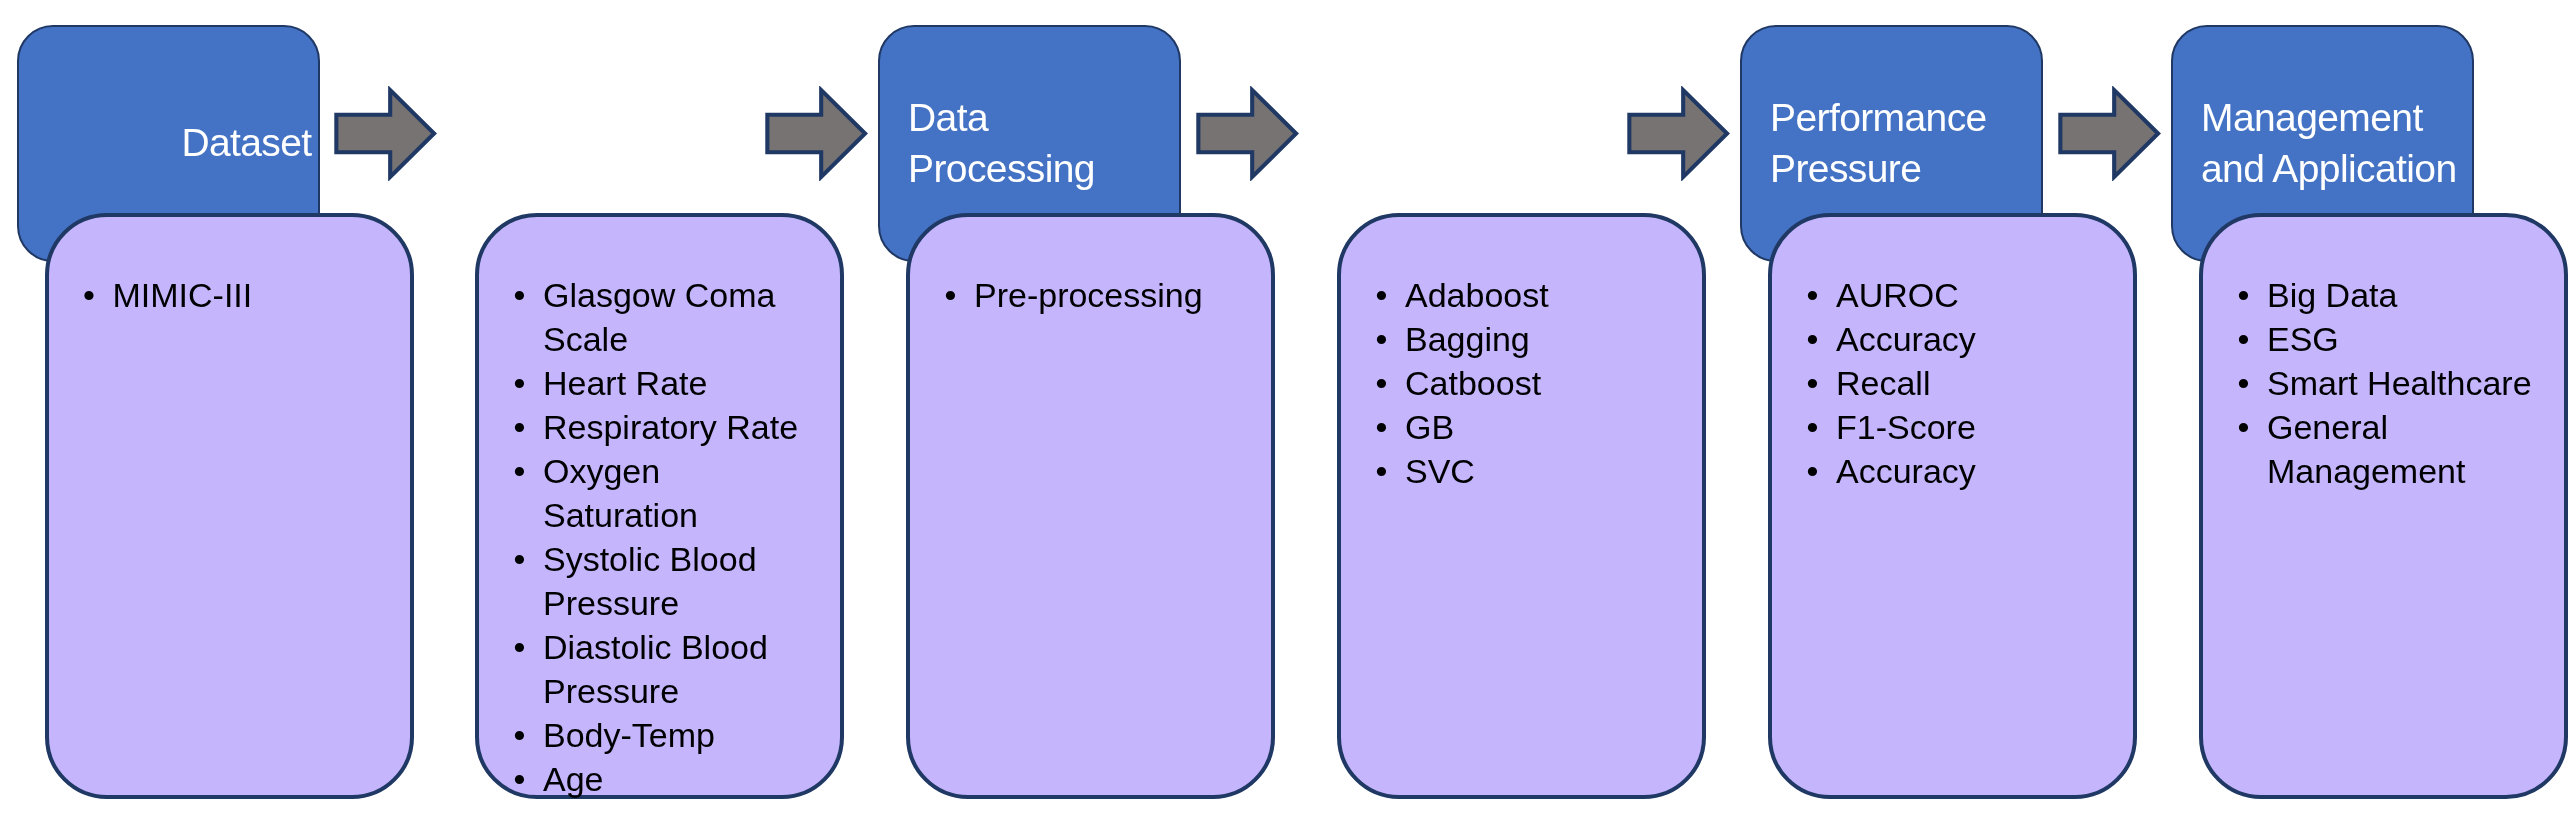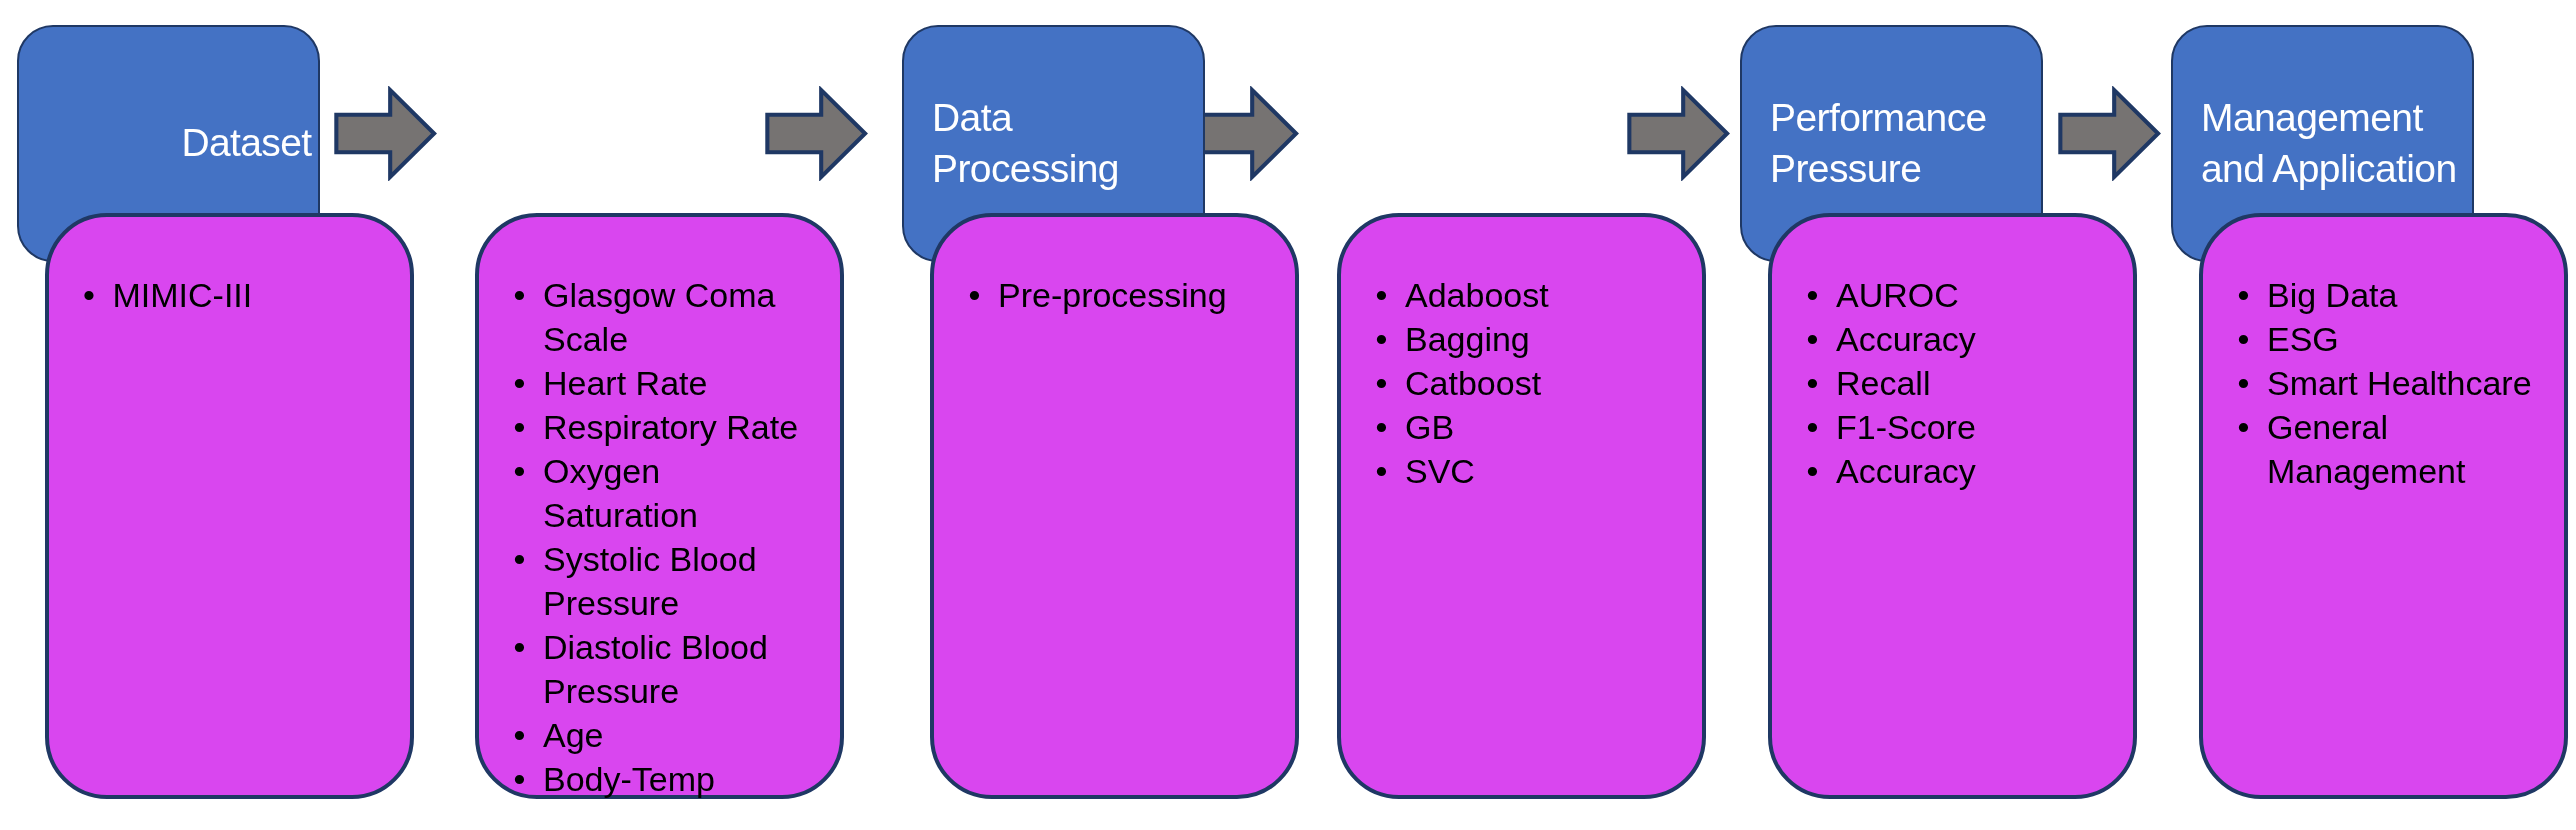--- a/index.html
+++ b/index.html
@@ -51,21 +51,21 @@
     padding: 0 5.9px;
     text-align: center;
   }
   .step-body {
     position: absolute;
     left: 28px;
     top: 213px;
     width: 369px;
     height: 586px;
     box-sizing: border-box;
-    background: #d946ef;
+    background: #c4b5fd;
     border: 4.7px solid var(--body-border, #1F3864);
     border-radius: 62px;
     z-index: 2;
   }
   .step-items {
     margin: 0;
     padding: 56px 16.5px 0 31px;
     list-style: none;
     color: var(--item-color, #000000);
     font-size: 34px;
@@ -118,33 +118,33 @@
 
   <div class="step" style="left: 447px;">
     <div class="step-body">
       <ul class="step-items">
           <li>Glasgow Coma Scale</li>
           <li>Heart Rate</li>
           <li>Respiratory Rate</li>
           <li>Oxygen Saturation</li>
           <li>Systolic Blood Pressure</li>
           <li>Diastolic Blood Pressure</li>
+          <li>Body-Temp</li>
           <li>Age</li>
-          <li>Body-Temp</li>
         </ul>
     </div>
   </div>
 
   <div class="flow-arrow" style="left: 765px;">
     <svg viewBox="0 0 176 162" preserveAspectRatio="none">
       <polygon points="4,49 96,49 96,7 171,81 96,155 96,113 4,113" stroke-width="7" stroke-linejoin="miter" fill="#767372" stroke="#1F3864"></polygon>
     </svg>
   </div>
 
-  <div class="step" style="left: 902px;">
+  <div class="step" style="left: 878px;">
     <div class="step-header">
       <span class="step-title">Data Processing</span>
     </div>
     <div class="step-body">
       <ul class="step-items">
           <li>Pre-processing</li>
         </ul>
     </div>
   </div>
 

